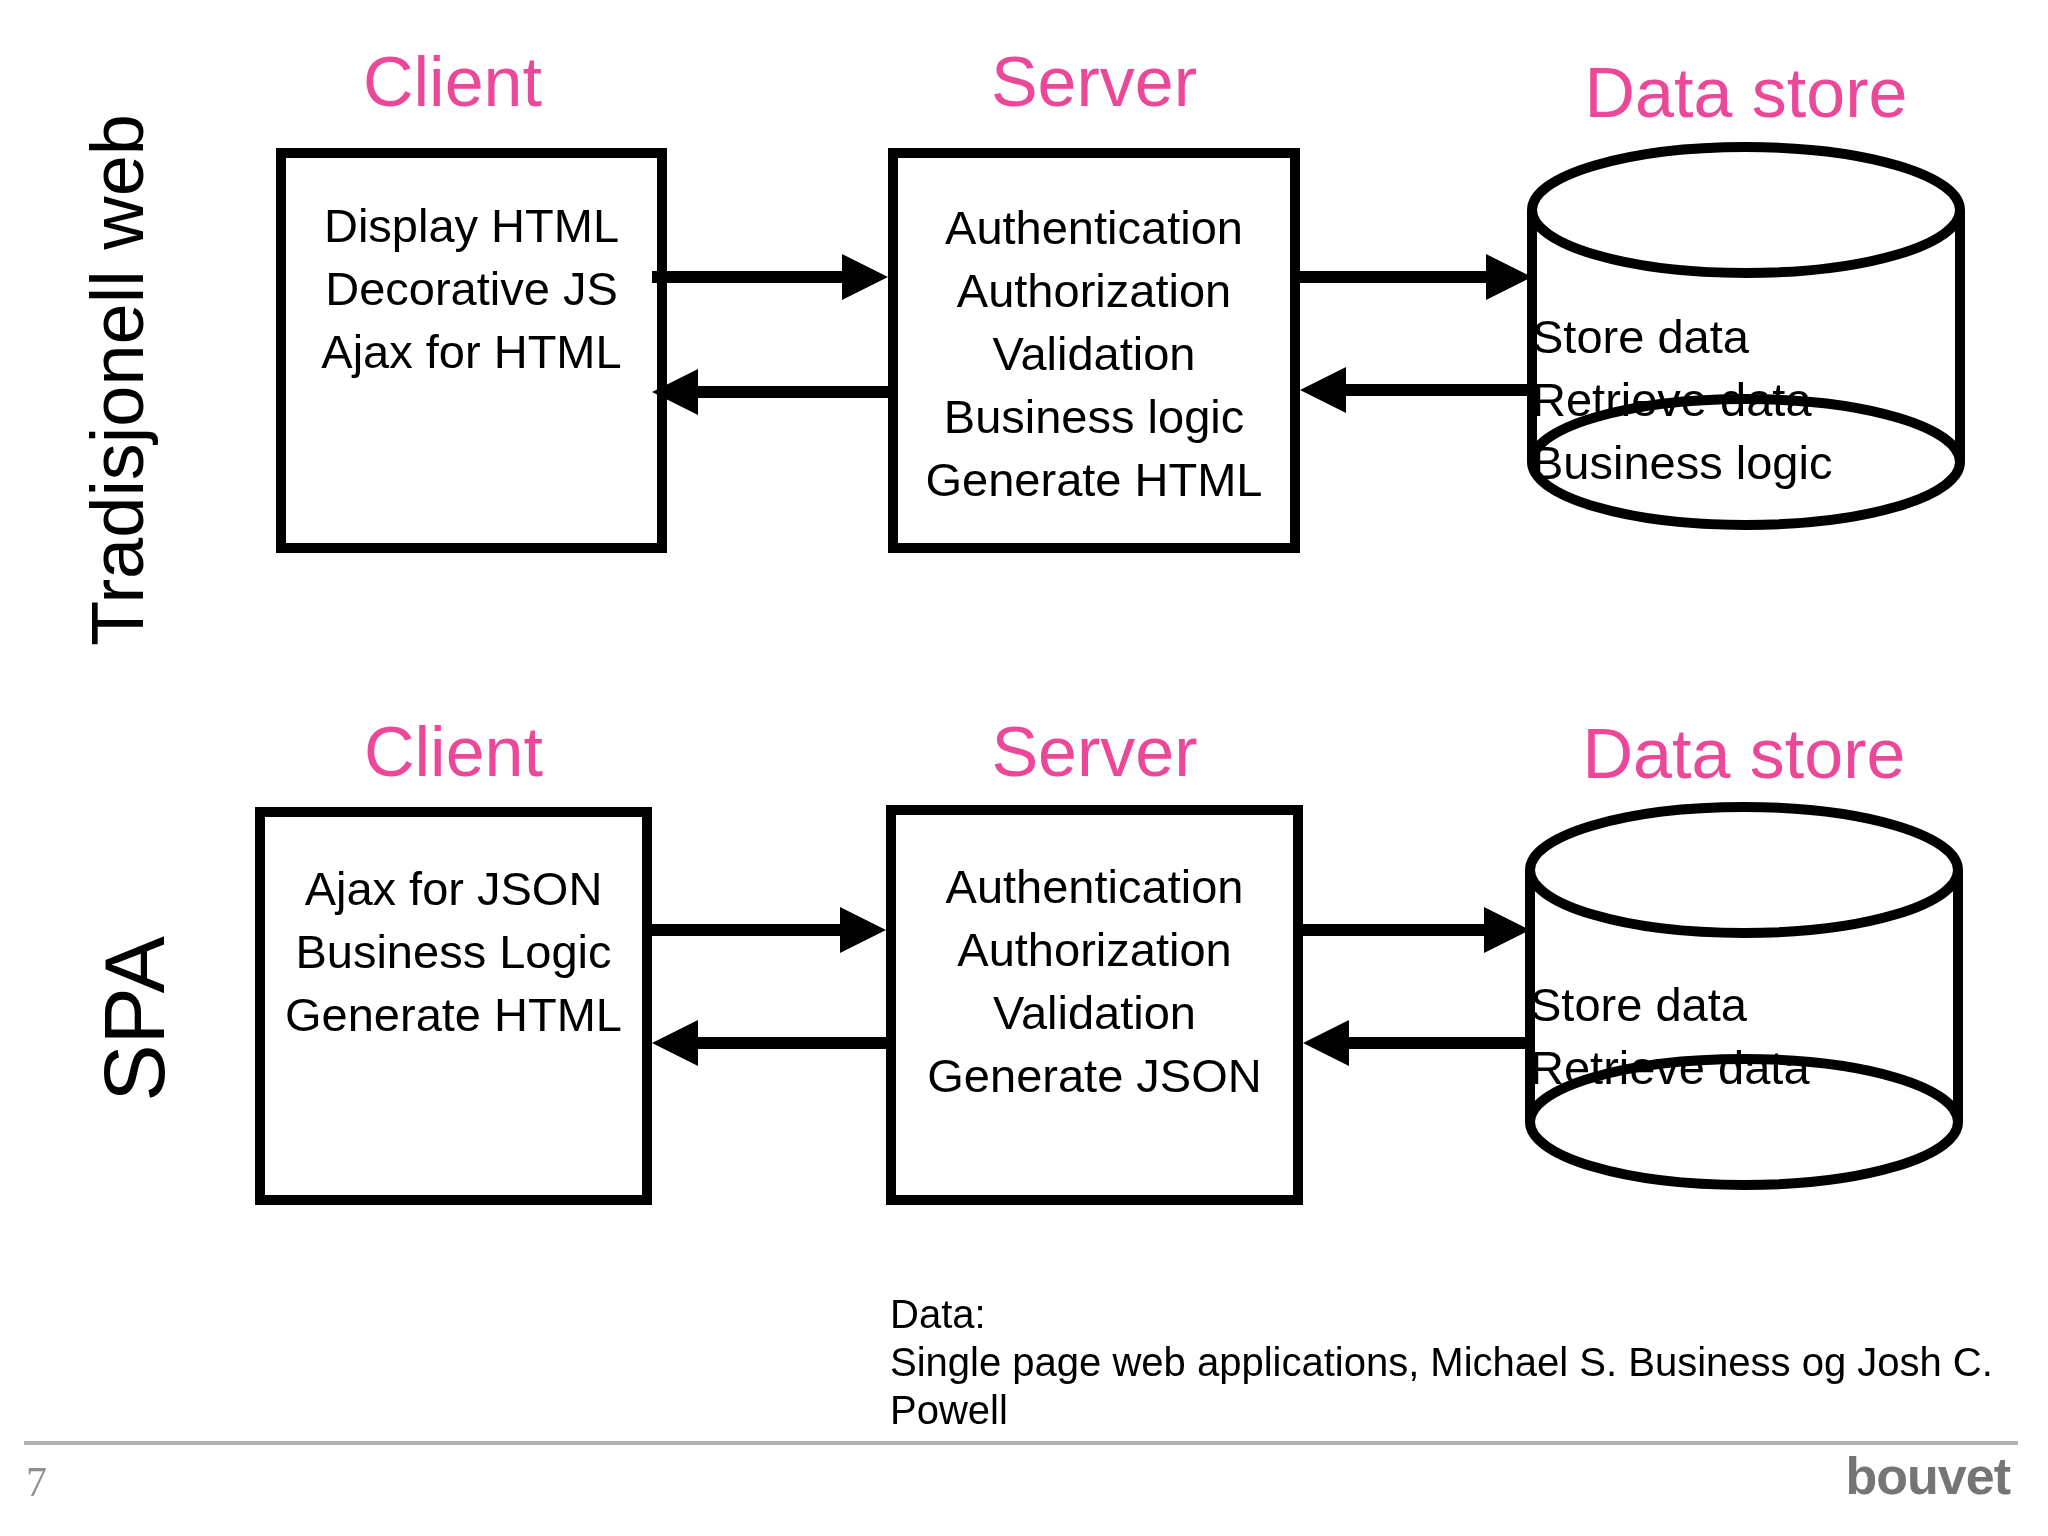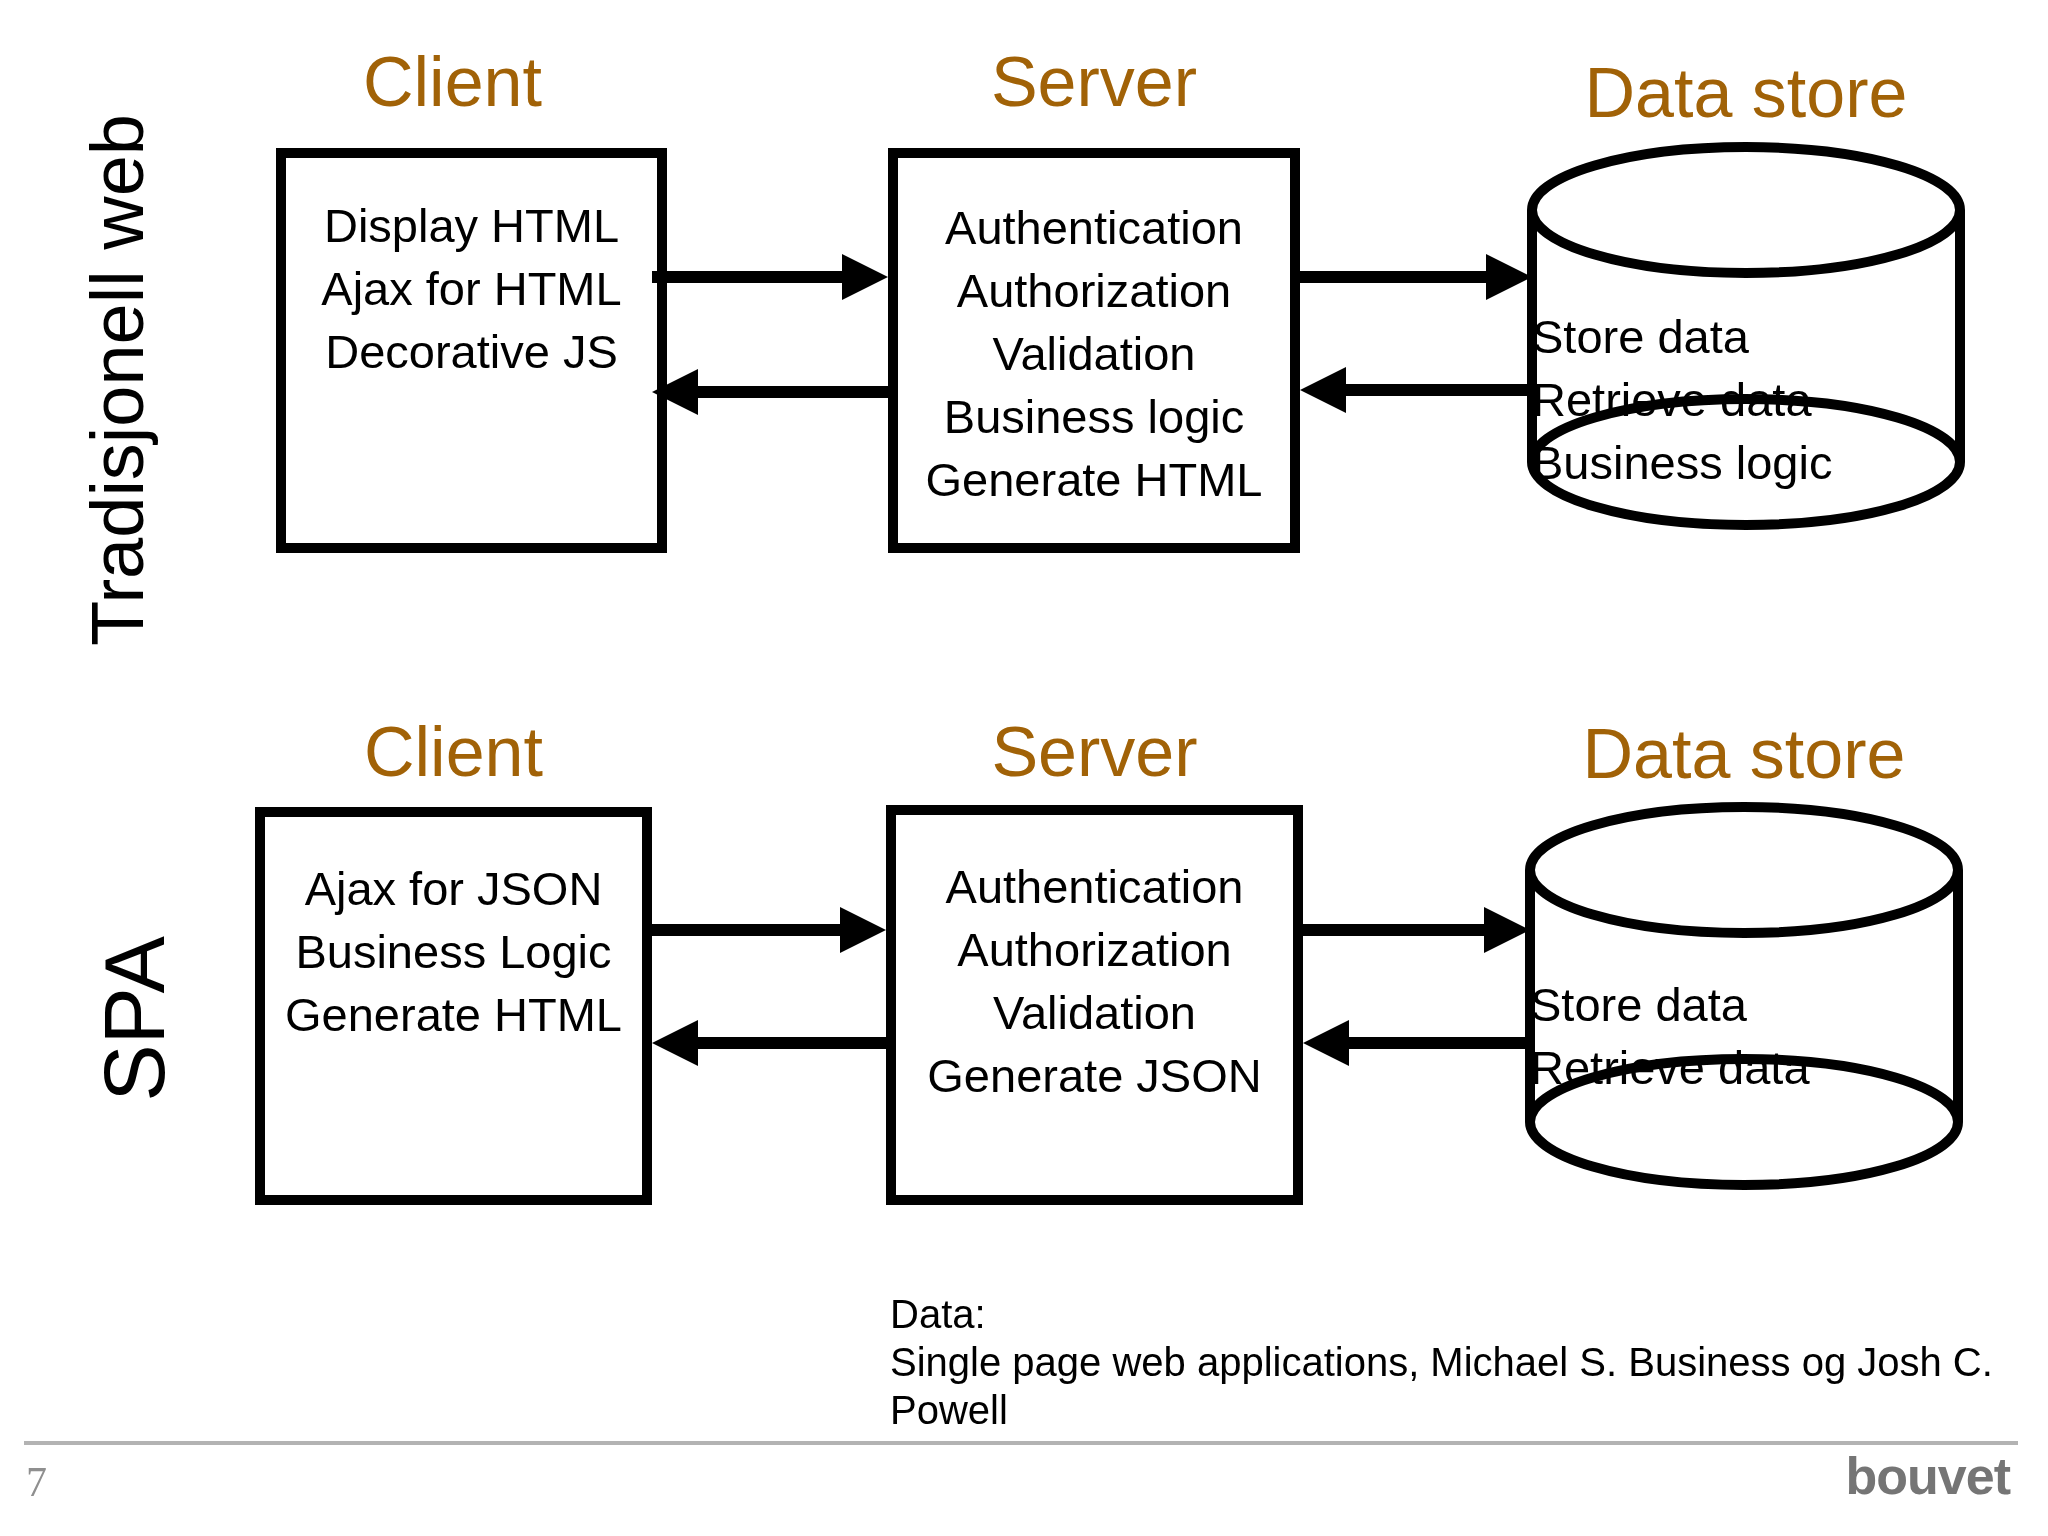--- a/index.html
+++ b/index.html
@@ -26,21 +26,21 @@
   }
   .vlabel.row1 { left: -242px; top: 325px; width: 720px; height: 110px; line-height: 110px; font-size: 74px; }
   .vlabel.row2 { left: -16px;  top: 959px; width: 300px; height: 120px; line-height: 120px; font-size: 86px; }
 
   
   .hdr {
     position: absolute;
     font-size: 70px;
     line-height: 80px;
     text-align: center;
-    color: #a16207;
+    color: #ec4899;
     white-space: nowrap;
   }
 
   
   .box {
     position: absolute;
     border: 10px solid #000;
     box-sizing: border-box;
     background: #fff;
   }
@@ -130,22 +130,22 @@
 
 <div class="vlabel row1">Tradisjonell web</div>
 
 <div class="hdr" style="left:257px; width:391px; top:42px;">Client</div>
 <div class="hdr" style="left:888px; width:412px; top:42px;">Server</div>
 <div class="hdr" style="left:1532px; width:428px; top:53px;">Data store</div>
 
 <div class="box" style="left:257px; top:148px; width:391px; height:405px;margin-left:19px;">
   <div class="box-text" style="top:36px;">
     <div>Display HTML</div>
+    <div>Decorative JS</div>
     <div>Ajax for HTML</div>
-    <div>Decorative JS</div>
   </div>
 </div>
 
 <div class="box" style="left:888px; top:148px; width:412px; height:405px;">
   <div class="box-text" style="top:38px;">
     <div>Authentication</div>
     <div>Authorization</div>
     <div>Validation</div>
     <div>Business logic</div>
     <div>Generate HTML</div>

